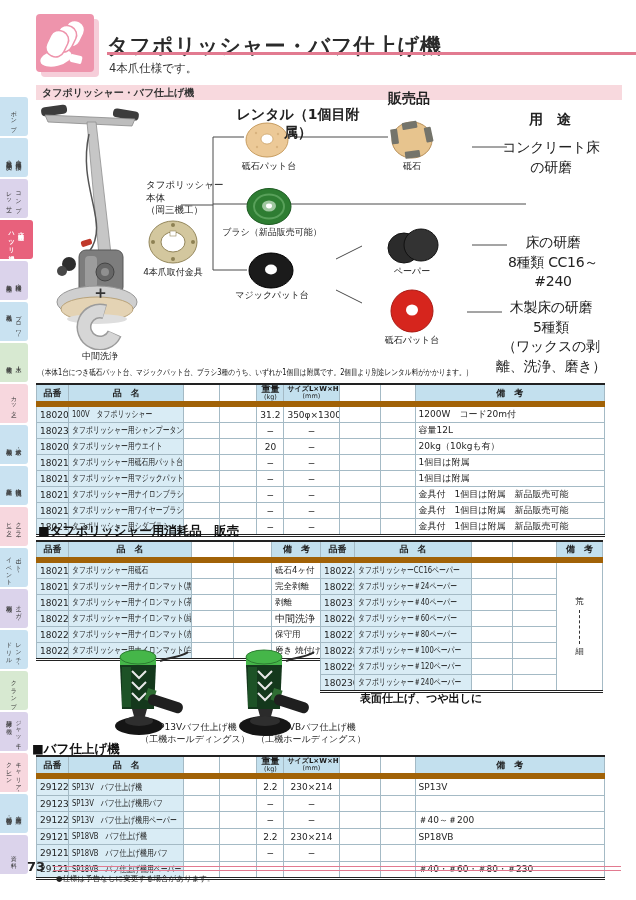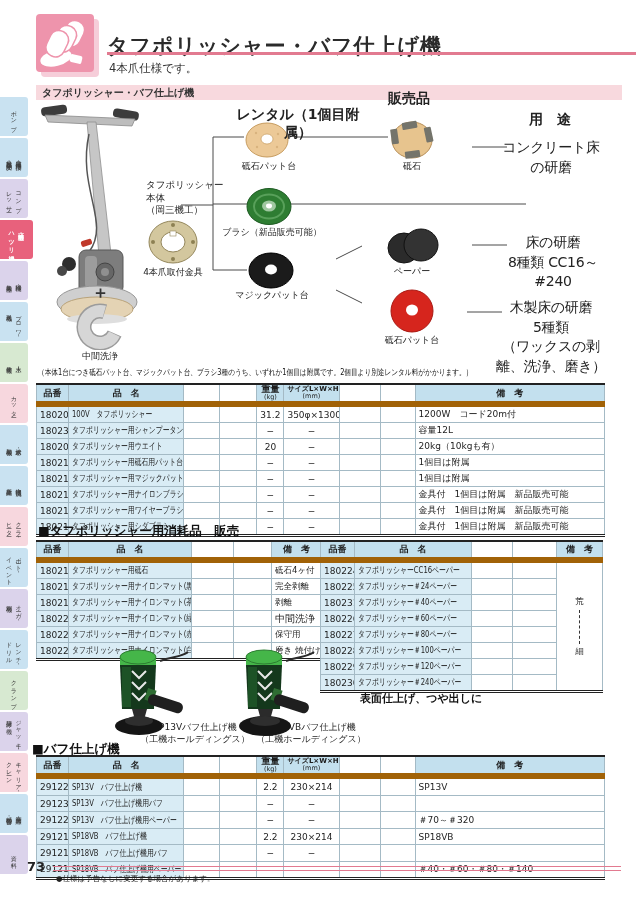--- a/index.html
+++ b/index.html
@@ -650,21 +650,21 @@
         </tr>
     <tr>
           <td class="cd">291222～</td>
           <td class="nm"><span>SP13V　バフ仕上げ機用ペーパー</span></td>
           <td></td>
           <td></td>
           <td class="ct">−</td>
           <td class="ct">−</td>
           <td></td>
           <td></td>
-          <td>＃70～＃320</td>
+          <td>＃40～＃200</td>
         </tr>
     <tr>
           <td class="cd">291215</td>
           <td class="nm"><span>SP18VB　バフ仕上げ機</span></td>
           <td></td>
           <td></td>
           <td class="ct">2.2</td>
           <td class="ct">230×214</td>
           <td></td>
           <td></td>
@@ -683,21 +683,21 @@
         </tr>
     <tr>
           <td class="cd">291217～</td>
           <td class="nm"><span>SP18VB　バフ仕上げ機用ペーパー</span></td>
           <td></td>
           <td></td>
           <td class="ct">−</td>
           <td class="ct">−</td>
           <td></td>
           <td></td>
-          <td>＃40・＃60・＃80・＃140</td>
+          <td>＃40・＃60・＃80・＃230</td>
         </tr>
   </tbody>
     </table>
 
   <div class="pageno">73</div>
   <div class="footline"></div>
   <div class="footnote">●仕様は予告なしに変更する場合があります。</div>
 
 </div>
 

